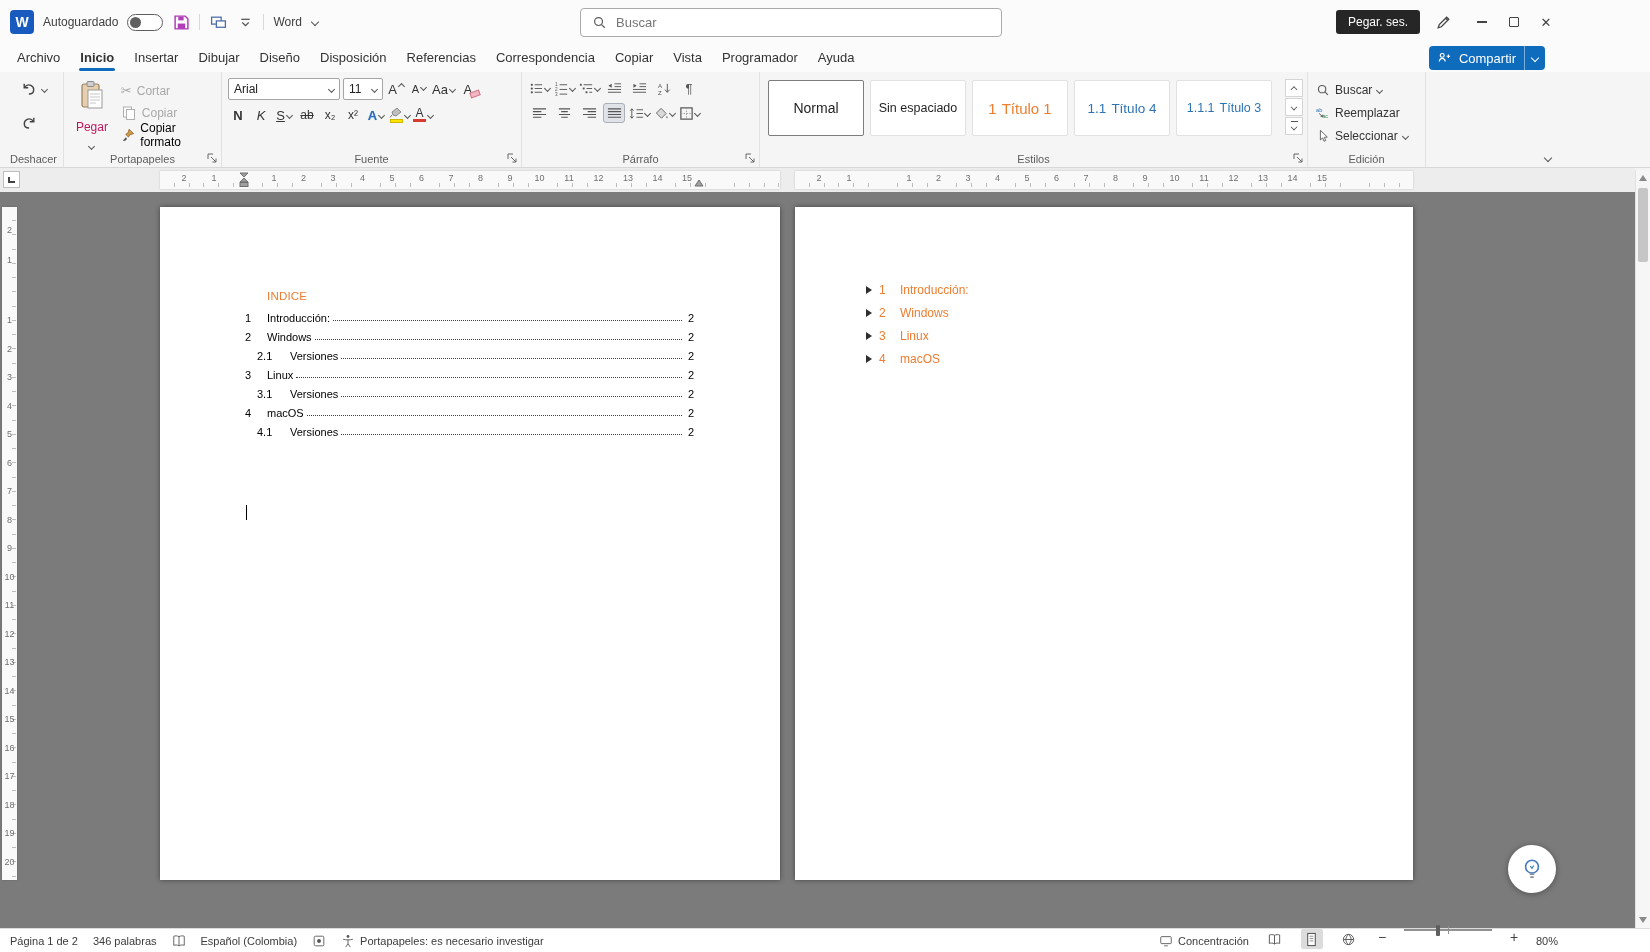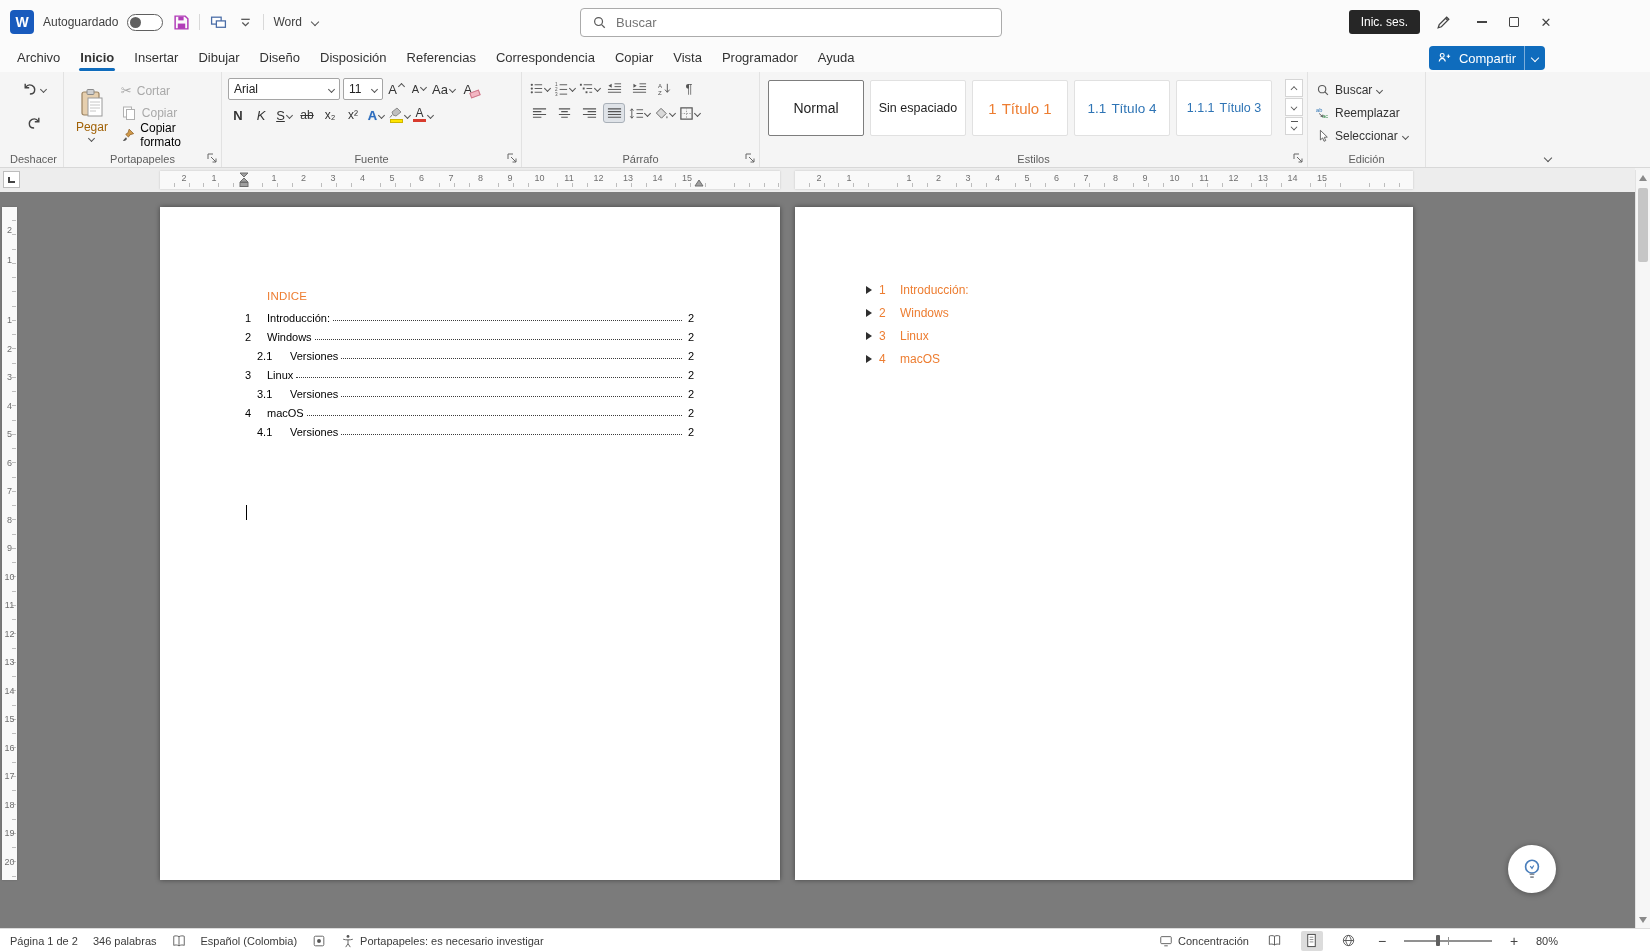--- a/index.html
+++ b/index.html
@@ -36,21 +36,21 @@
 .tab.active::after{content:"";position:absolute;left:8px;right:8px;bottom:1px;height:3px;border-radius:2px;background:var(--share-blue,#0f6cbd)}
 .share-btn{position:absolute;right:105px;top:2px;height:24px;background:var(--share-blue,#0f6cbd);color:#fff;border:none;border-radius:4px;display:flex;align-items:center;font-size:13px;cursor:pointer;font-family:"Liberation Sans",sans-serif}
 .share-main{display:flex;align-items:flex-start;gap:8px;padding:0 8px}
 .share-chev{padding:0 6px;border-left:1px solid rgba(255,255,255,.45);height:100%;display:flex;align-items:center}
 
 
 .ribbon{position:absolute;top:72px;left:0;right:0;height:96px;background:#f5f5f5;border-bottom:1px solid #d8d8d8;display:flex;padding-left:4px}
 .rgroup{position:relative;border-right:1px solid #e2e2e2;padding:6px 6px 18px;display:flex;flex-direction:column}
 .glabel{position:absolute;bottom:2px;left:0;right:0;text-align:center;font-size:11px;color:#5d5d5d}
 .launcher{position:absolute;right:3px;bottom:3px;width:11px;height:11px}
-.rbtn{display:flex;align-items:center;justify-content:center;gap:3px;border-radius:3px;color:#a16207;cursor:pointer}
+.rbtn{display:flex;align-items:center;justify-content:space-between;gap:3px;border-radius:3px;color:#be185d;cursor:pointer}
 .icon16{width:16px;height:16px}
 .dis{color:#a9a9a9}
 .dis svg *{stroke:#b0b0b0}
 .g-undo{width:60px;align-items:center;gap:12px}
 .g-undo .rbtn{width:26px;height:22px;font-size:15px}
 .g-clip{width:158px;flex-direction:row;gap:4px}
 .paste-btn{width:48px;display:flex;flex-direction:column;align-items:center;gap:2px;font-size:12px;padding-top:2px;cursor:pointer;border-radius:3px}
 .clip-col{display:flex;flex-direction:column;gap:1px;padding-top:2px}
 .clip-row{display:flex;align-items:center;gap:5px;height:21px;padding:0 3px;font-size:12px;border-radius:3px;cursor:pointer}
 .g-font{width:300px;gap:5px}
@@ -130,21 +130,21 @@
 
 
 .scrollbar{position:absolute;top:170px;right:0;bottom:24px;width:15px;background:#f6f6f6;border-left:1px solid #e2e2e2}
 .sb-arrow{position:absolute;left:50%;transform:translateX(-50%);width:0;height:0}
 .sb-up{top:5px;border-left:4.5px solid transparent;border-right:4.5px solid transparent;border-bottom:6px solid #8a8a8a}
 .sb-down{bottom:5px;border-left:4.5px solid transparent;border-right:4.5px solid transparent;border-top:6px solid #8a8a8a}
 .sb-thumb{position:absolute;left:2px;right:2px;top:18px;height:74px;background:#c6c6c6;border-radius:2px}
 
 
 .statusbar{position:absolute;left:0;right:0;bottom:0;height:24px;background:#fff;border-top:1px solid #dcdcdc;display:flex;align-items:center;justify-content:space-between;font-size:11px;color:#3b3b3b;padding:0 92px 0 10px}
-.sb-left,.sb-right{display:flex;align-items:center;gap:15px;height:100%}
+.sb-left,.sb-right{display:flex;gap:15px;height:100%}
 .sb-item{display:flex;align-items:center;gap:5px;cursor:pointer;height:100%}
 .sb-item svg{width:14px;height:14px}
 .view-btn{width:22px;height:20px;display:flex;align-items:center;justify-content:center;border-radius:2px;cursor:pointer}
 .view-btn.active{background:#dcdcdc}
 .zoom-track{width:88px;height:2px;background:#919191;position:relative;cursor:pointer}
 .zoom-notch{position:absolute;left:50%;top:-3px;width:1.5px;height:8px;background:#919191}
 .zoom-thumb{position:absolute;left:36%;top:-4.5px;width:4.5px;height:11px;background:#5f5f5f;border-radius:1px}
 .zoom-sign{font-size:14px;color:#444;cursor:pointer;width:14px;text-align:center}
 
 
@@ -189,21 +189,21 @@
 
     <div class="searchbox">
       <svg viewBox="0 0 16 16">
           <circle cx="7" cy="7" r="4.2" fill="none" stroke="#5a5a5a" stroke-width="1.3"></circle>
           <line x1="10.2" y1="10.2" x2="13.6" y2="13.6" stroke="#5a5a5a" stroke-width="1.3"></line>
         </svg>
       <input type="text" placeholder="Buscar" style="">
     </div>
 
     <div class="tb-right">
-      <button class="signin">Inic. ses.</button>
+      <button class="signin">Pegar. ses.</button>
       <div class="tb-icon">
         <svg viewBox="0 0 16 16">
             <path d="M3 13l1-3 7-7 2 2-7 7-3 1z" fill="none" stroke="#444" stroke-width="1.2"></path>
             <path d="M10 4l2 2" stroke="#444" stroke-width="1.2"></path>
           </svg>
       </div>
       <div style="display:flex">
         <div class="win-btn">
             <span class="min-glyph"></span>
           </div>

